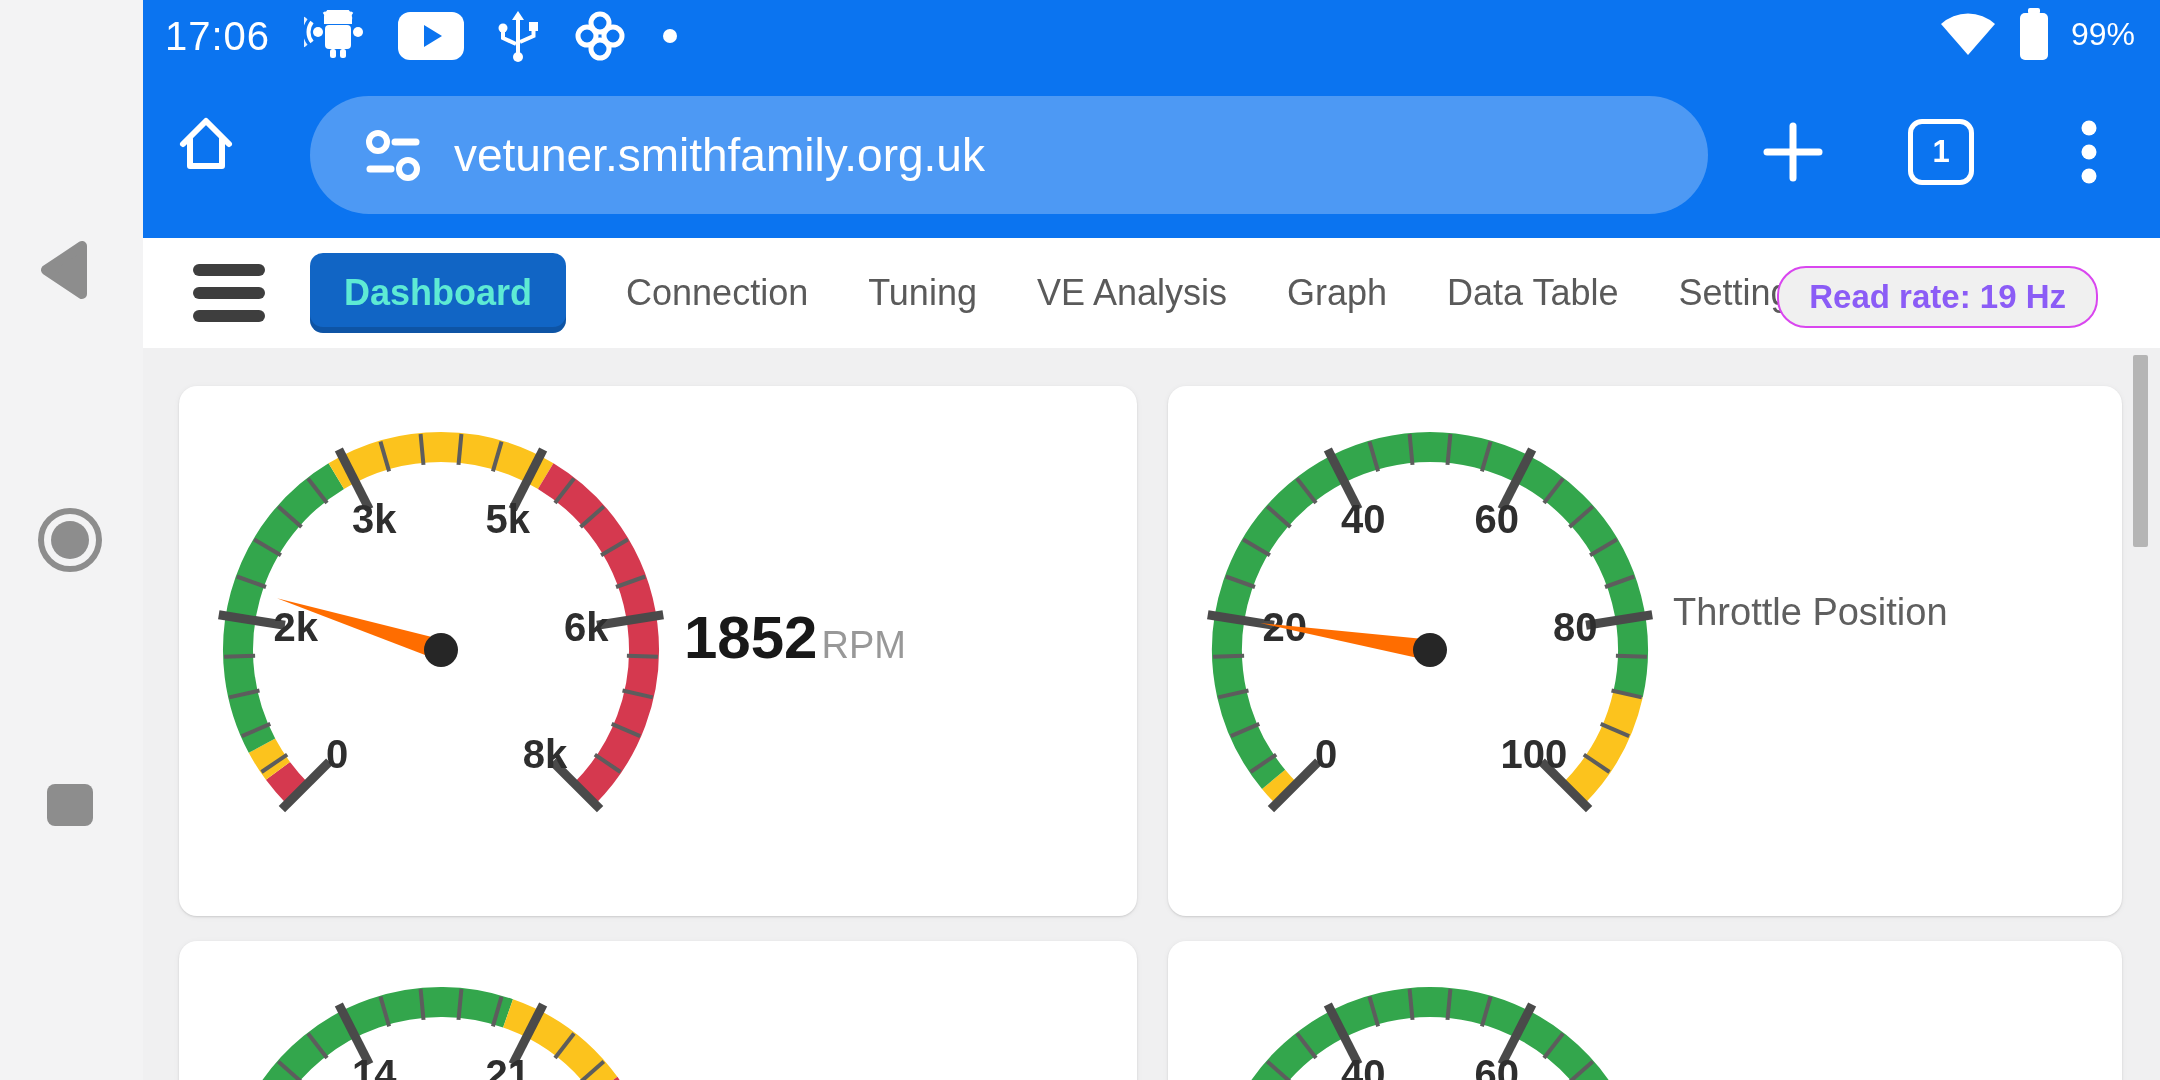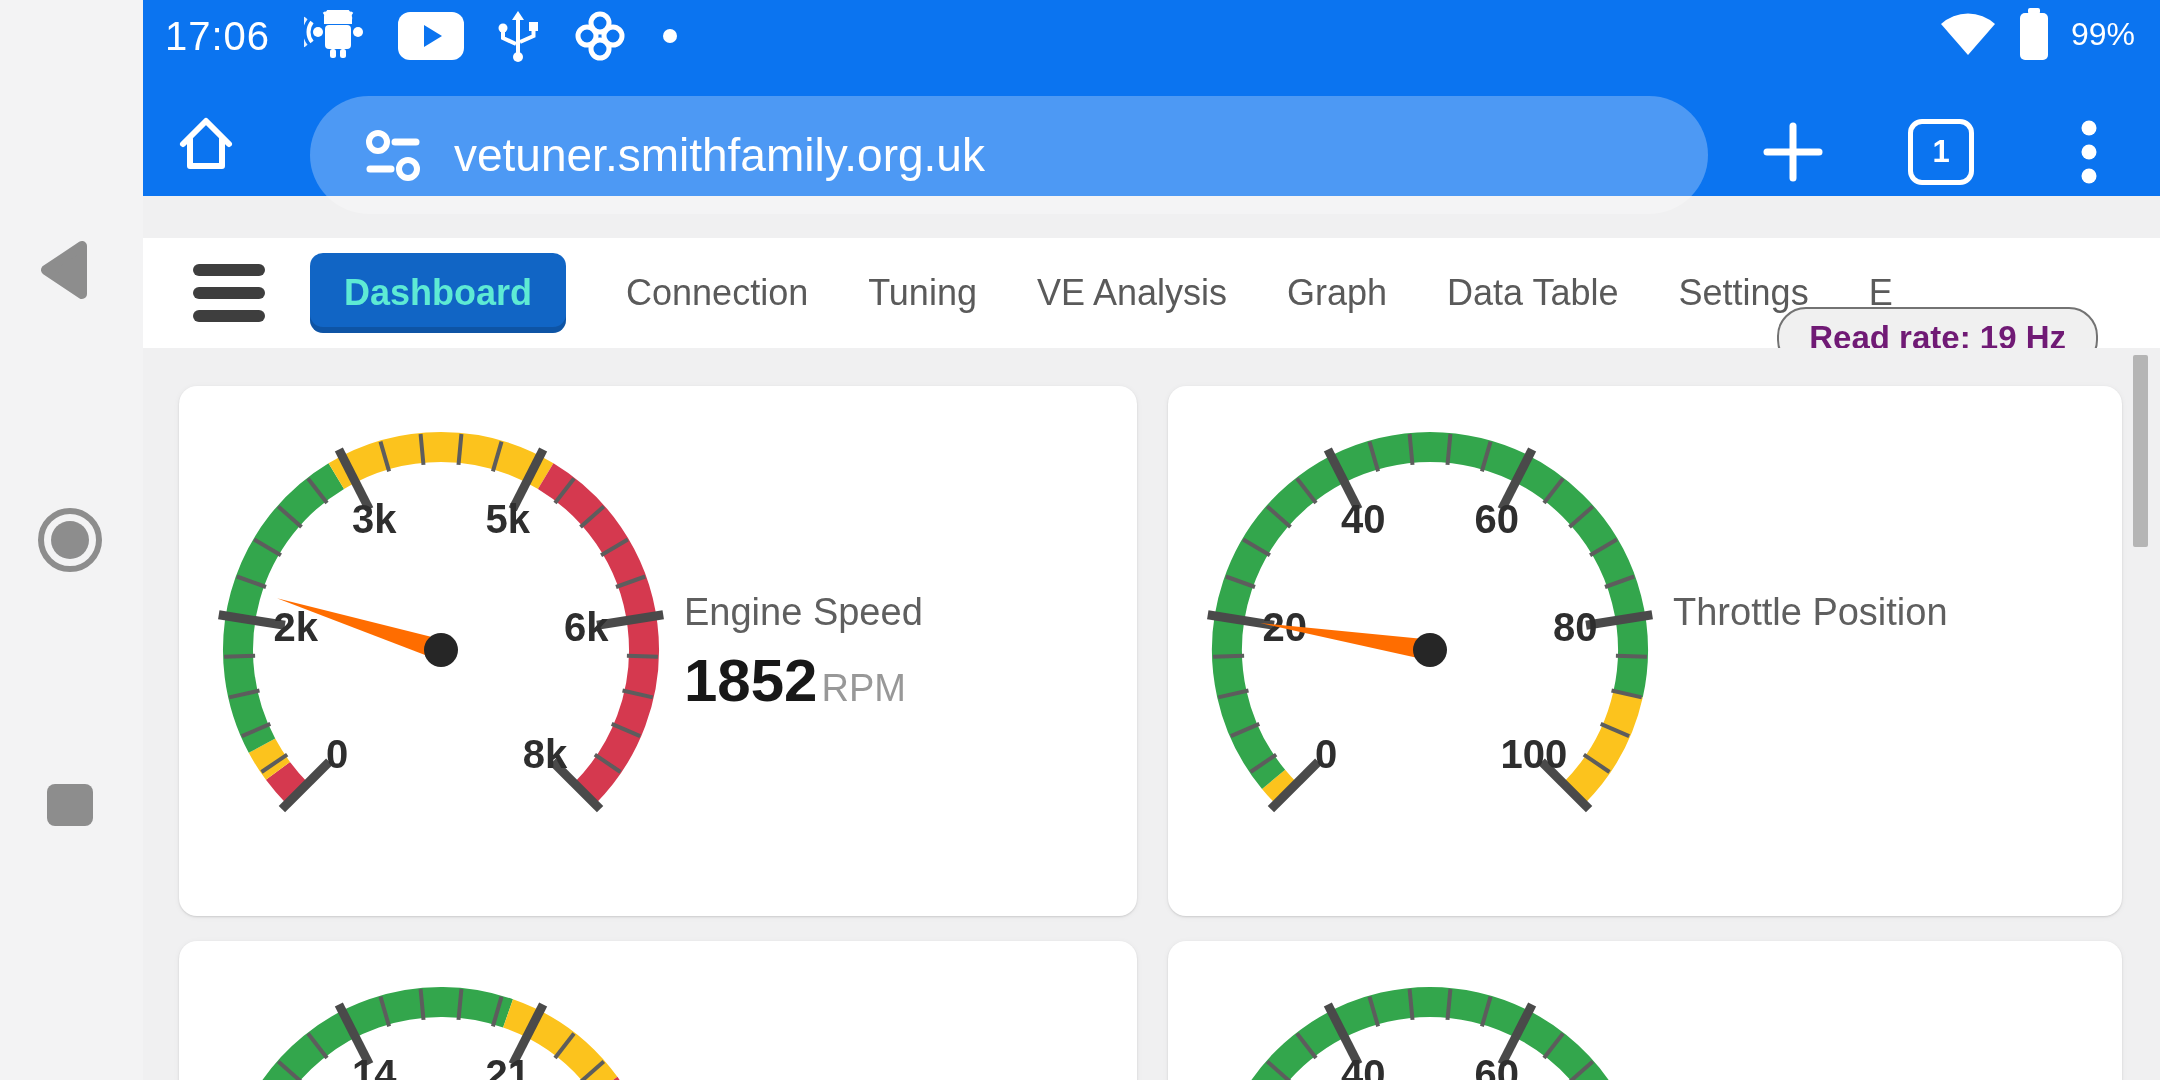--- a/index.html
+++ b/index.html
@@ -7,21 +7,21 @@
           font-family:"Liberation Sans",sans-serif;background:#f0f0f1;}
 
   
   .rail{position:absolute;left:0;top:0;width:143px;height:1080px;background:#f3f3f4;z-index:5;}
   .rail svg{position:absolute;left:34px;}
 
   
   .app{position:absolute;left:143px;top:0;width:2017px;height:1080px;}
 
   
-  .chrome{position:absolute;left:0;top:0;width:100%;height:196px;background:#0b74f0;}
+  .chrome{position:absolute;left:0;top:0;width:100%;height:238px;background:#0b74f0;}
   .statusbar{position:absolute;left:0;top:0;width:100%;height:64px;color:#fff;}
   .status-left{position:absolute;left:22px;top:8px;display:flex;align-items:center;gap:34px;}
   .status-time{font-size:40px;font-weight:500;letter-spacing:1px;}
   .status-right{position:absolute;right:25px;top:8px;display:flex;align-items:center;gap:22px;}
   .status-batt-text{font-size:32px;font-weight:500;}
   .toolbar{position:absolute;left:0;top:64px;width:100%;height:174px;}
   .home-btn{position:absolute;left:28px;top:44px;width:70px;height:70px;}
   .omnibox{position:absolute;left:167px;top:32px;width:1398px;height:118px;border-radius:59px;
            background:rgba(255,255,255,0.27);display:flex;align-items:center;}
   .omni-tune{margin-left:52px;flex:0 0 auto;}
@@ -34,22 +34,22 @@
   
   .sitenav{position:absolute;left:0;top:238px;width:100%;height:110px;background:#fff;
            border-bottom:2px solid #e4e4e6;display:flex;align-items:center;}
   .hamburger{margin-left:50px;width:72px;display:flex;flex-direction:column;gap:11px;flex:0 0 auto;}
   .hamburger span{display:block;height:12px;border-radius:6px;background:#3e3e3e;}
   .navtabs{display:flex;align-items:center;margin-left:45px;gap:60px;white-space:nowrap;overflow:hidden;flex:1;}
   .navtab{font-size:36px;font-weight:500;color:#5a5a5a;}
   .navtab.active{background:#1165c5;color:#5eead4;font-weight:700;padding:19px 34px;border-radius:13px;
                  box-shadow:inset 0 -6px 0 rgba(0,0,0,0.16);}
   .read-badge{position:absolute;right:62px;top:28px;height:58px;line-height:58px;padding:0 30px;
-              border-radius:29px;background:#f0f0f0;border:2px solid #737373;
-              font-size:33px;font-weight:700;color:#701a75;white-space:nowrap;margin-top:41px;}
+              border-radius:29px;background:#f0f0f0;border:2px solid #d946ef;
+              font-size:33px;font-weight:700;color:#8b5cf6;white-space:nowrap;}
 
   
   .content{position:absolute;left:0;top:348px;width:100%;height:732px;background:#f0f0f1;overflow:hidden;}
   .card{position:absolute;width:958px;height:530px;background:#fff;border-radius:18px;
         box-shadow:0 1px 2px rgba(0,0,0,.12),0 1px 6px rgba(0,0,0,.05);}
   .card.c1{left:36px;top:38px;}
   .card.c2{left:1025px;top:38px;width:954px;}
   .card.c3{left:36px;top:593px;}
   .card.c4{left:1025px;top:593px;width:954px;}
   .gauge-svg{position:absolute;left:22px;top:4px;}
@@ -227,21 +227,20 @@
             <text x="136.05530316557753" y="363.9446968344225" text-anchor="middle" dy="0.35em" font-size="40" font-weight="bold" fill="#2e2e2e" font-family="&quot;Liberation Sans&quot;,sans-serif">0</text>
             <text x="94.80981393251474" y="237.00413363908606" text-anchor="middle" dy="0.35em" font-size="40" font-weight="bold" fill="#2e2e2e" font-family="&quot;Liberation Sans&quot;,sans-serif">2k</text>
             <text x="173.26339653828663" y="129.0220409443099" text-anchor="middle" dy="0.35em" font-size="40" font-weight="bold" fill="#2e2e2e" font-family="&quot;Liberation Sans&quot;,sans-serif">3k</text>
             <text x="306.73660346171334" y="129.0220409443099" text-anchor="middle" dy="0.35em" font-size="40" font-weight="bold" fill="#2e2e2e" font-family="&quot;Liberation Sans&quot;,sans-serif">5k</text>
             <text x="385.19018606748523" y="237.00413363908606" text-anchor="middle" dy="0.35em" font-size="40" font-weight="bold" fill="#2e2e2e" font-family="&quot;Liberation Sans&quot;,sans-serif">6k</text>
             <text x="343.9446968344225" y="363.9446968344225" text-anchor="middle" dy="0.35em" font-size="40" font-weight="bold" fill="#2e2e2e" font-family="&quot;Liberation Sans&quot;,sans-serif">8k</text>
             <polygon points="0,-172 -11,10 11,10" transform="translate(240,260) rotate(-72.495)" fill="#ff6d00"></polygon>
             <circle cx="240" cy="260" r="17" fill="#262626"></circle>
           </svg>
         <div class="readout">
-          <div class="title">Engine Speed</div>
           <div class="vrow">
             <span class="value">1852</span>
             <span class="unit">RPM</span>
           </div>
         </div>
       </div>
 
       <div class="card c2">
         <svg class="gauge-svg" width="480" height="480" viewBox="0 0 480 480">
             <path d="M 96.45732341913083 403.54267658086917 A 203 203 0 0 1 83.58581171651474 389.39706991898396" fill="none" stroke="#fcc31d" stroke-width="30"></path>

